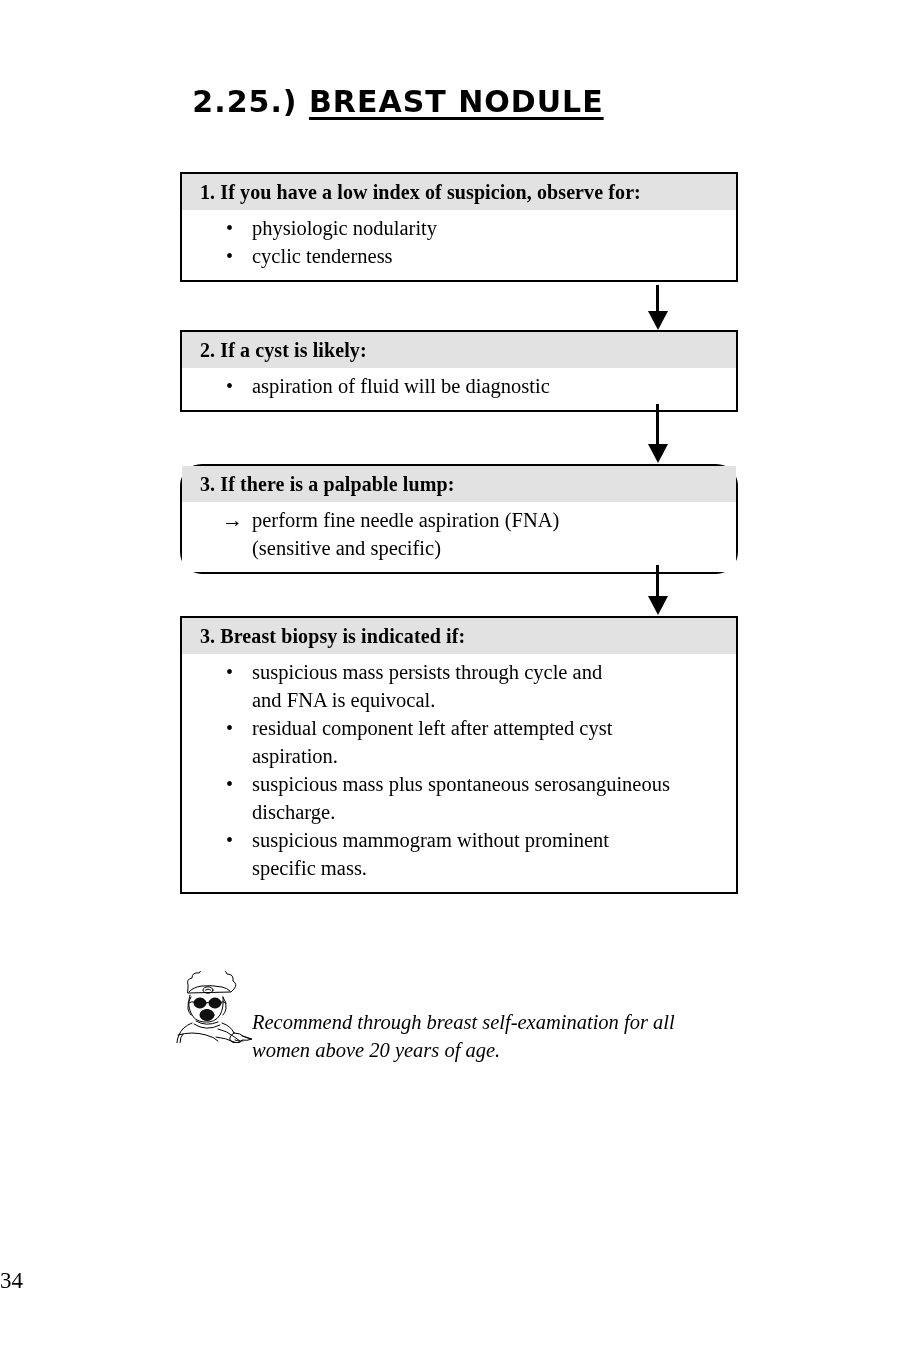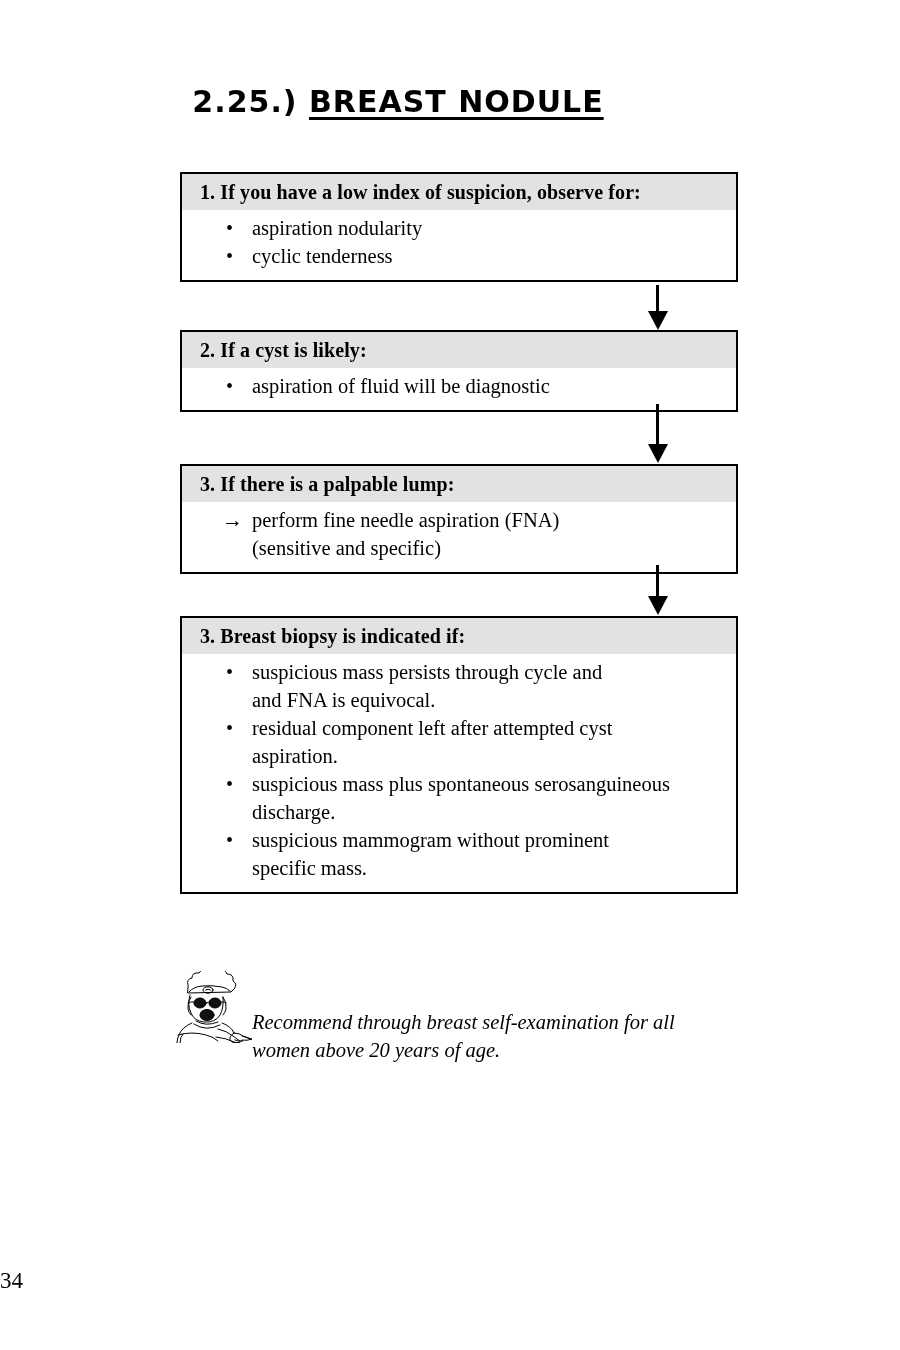--- a/index.html
+++ b/index.html
@@ -101,21 +101,21 @@
     font-size: 21px;
     left: 22px;
   }
   ul.items li .cont {
     display: block;
   }
 
   
   #box-1 { top: 172px; }
   #box-2 { top: 330px; }
-  #box-3 { top: 464px; }
+  #box-3 { top: 464px; border-radius: 22px; }
   #box-4 { top: 616px; }
 
   
   .connector {
     position: absolute;
     left: 468px;
     width: 20px;
   }
   .connector .shaft {
     position: absolute;
@@ -188,21 +188,21 @@
   </div>
 
   <div class="flow">
 
     <div class="box" id="box-1">
       <div class="box-header">1. If you have a low index of suspicion, observe for:</div>
       <div class="box-body">
         <ul class="items">
           <li>
             <span class="marker bullet">•</span>
-            <span>aspiration nodularity</span>
+            <span>physiologic nodularity</span>
           </li>
           <li>
             <span class="marker bullet">•</span>
             <span>cyclic tenderness</span>
           </li>
         </ul>
       </div>
     </div>
 
     <div class="connector" id="conn-1">

